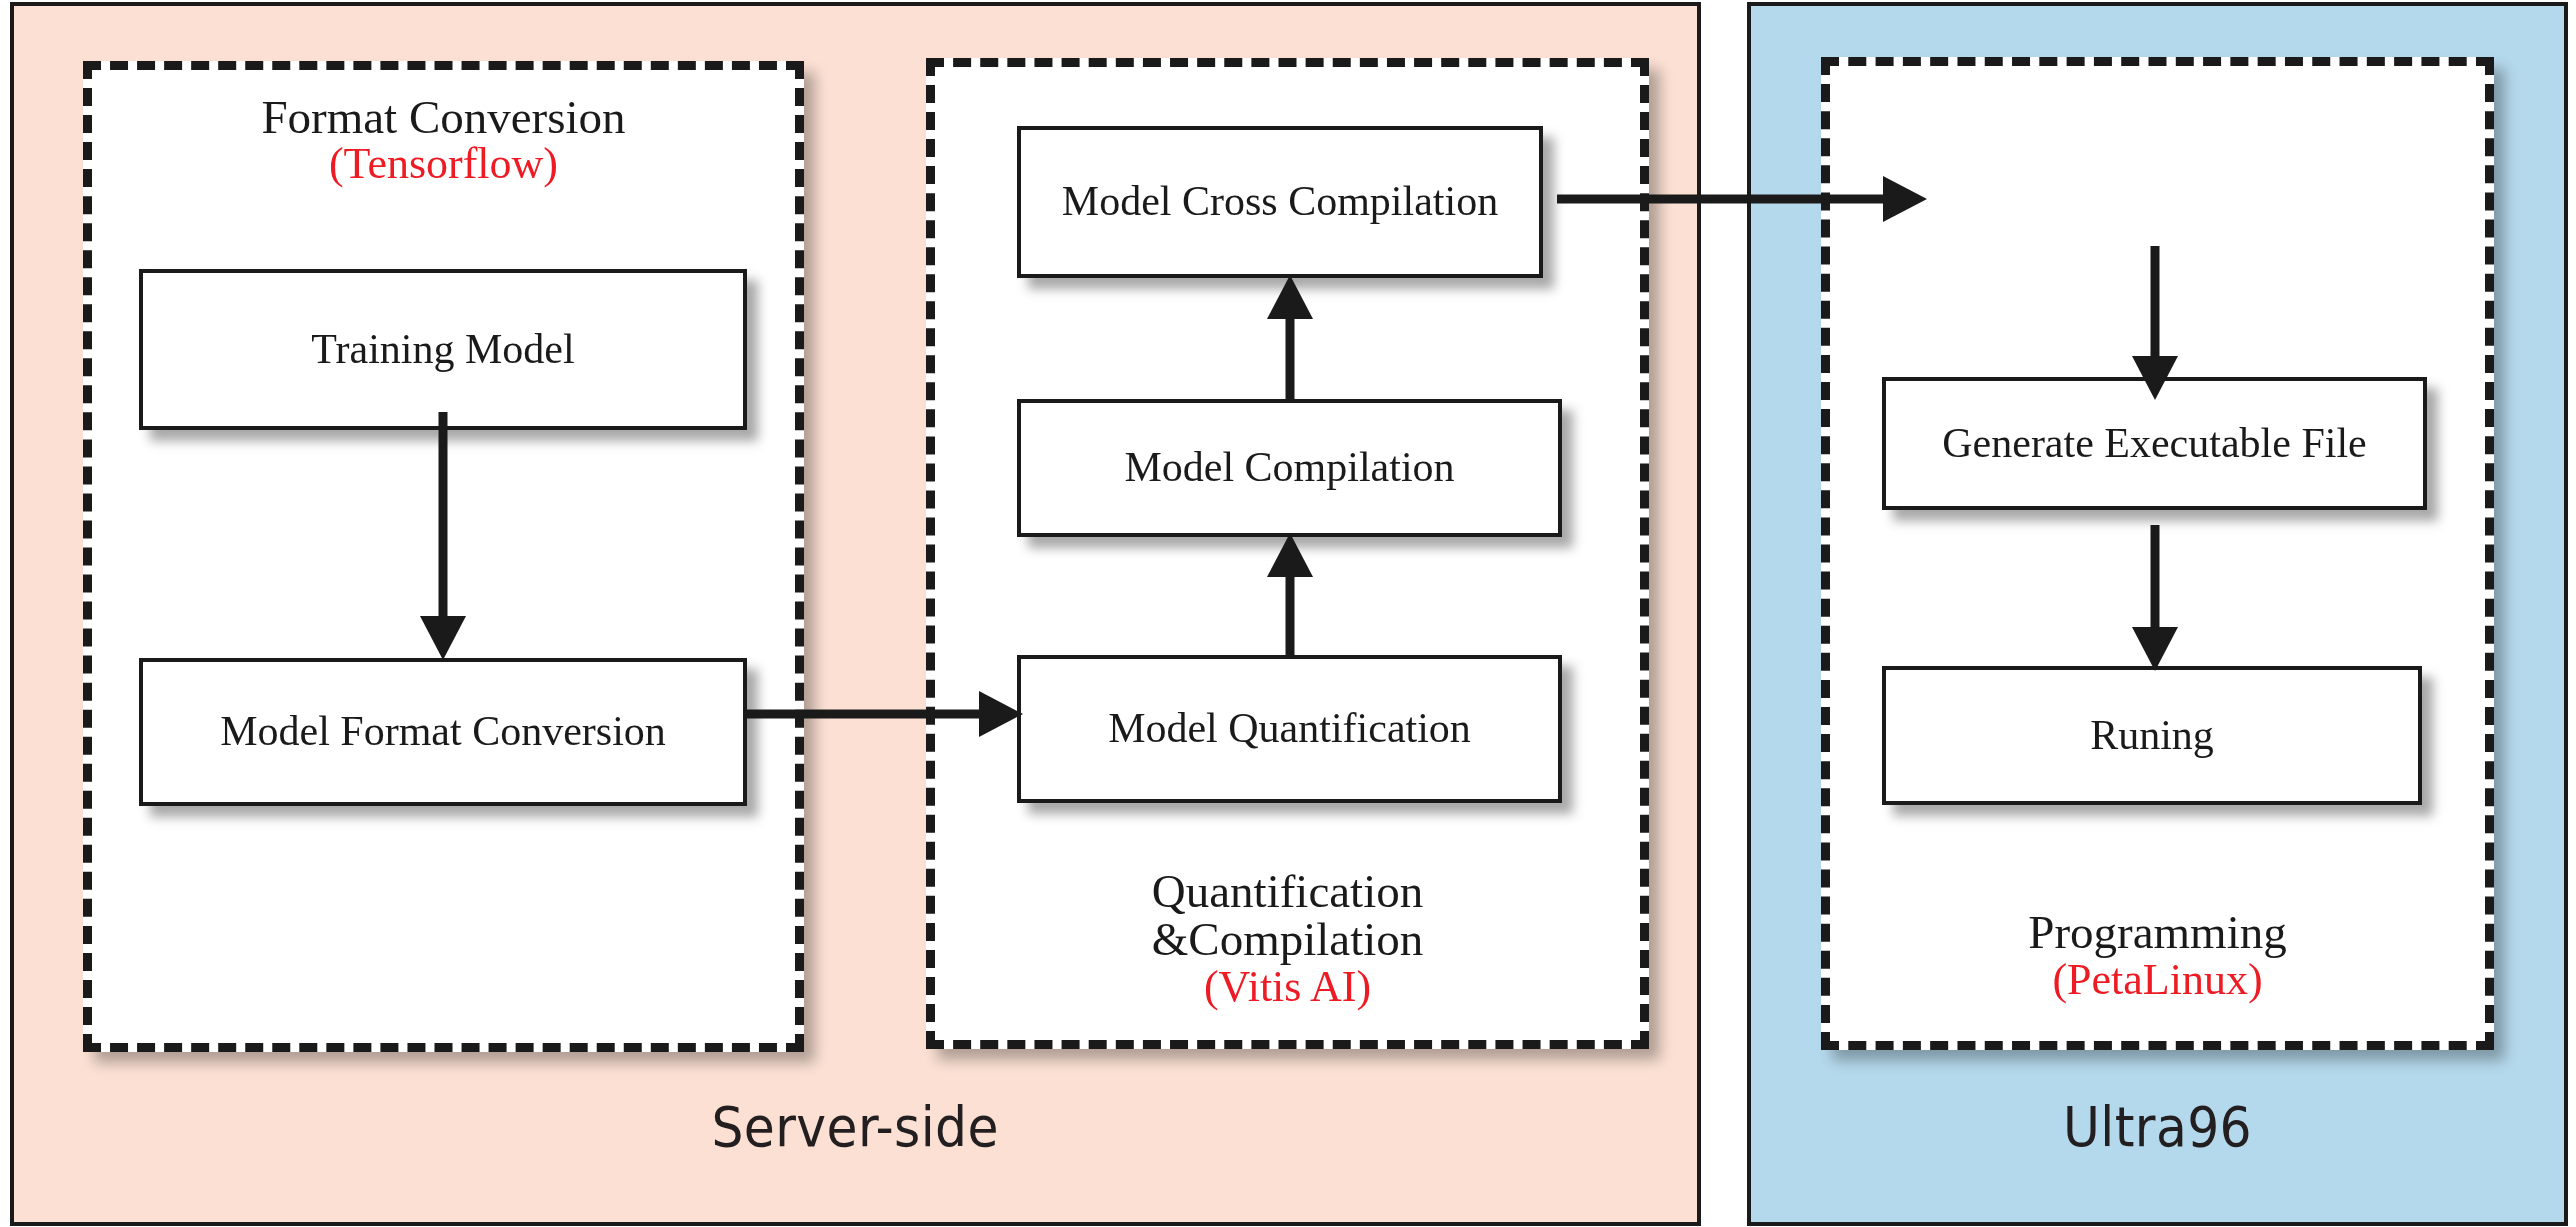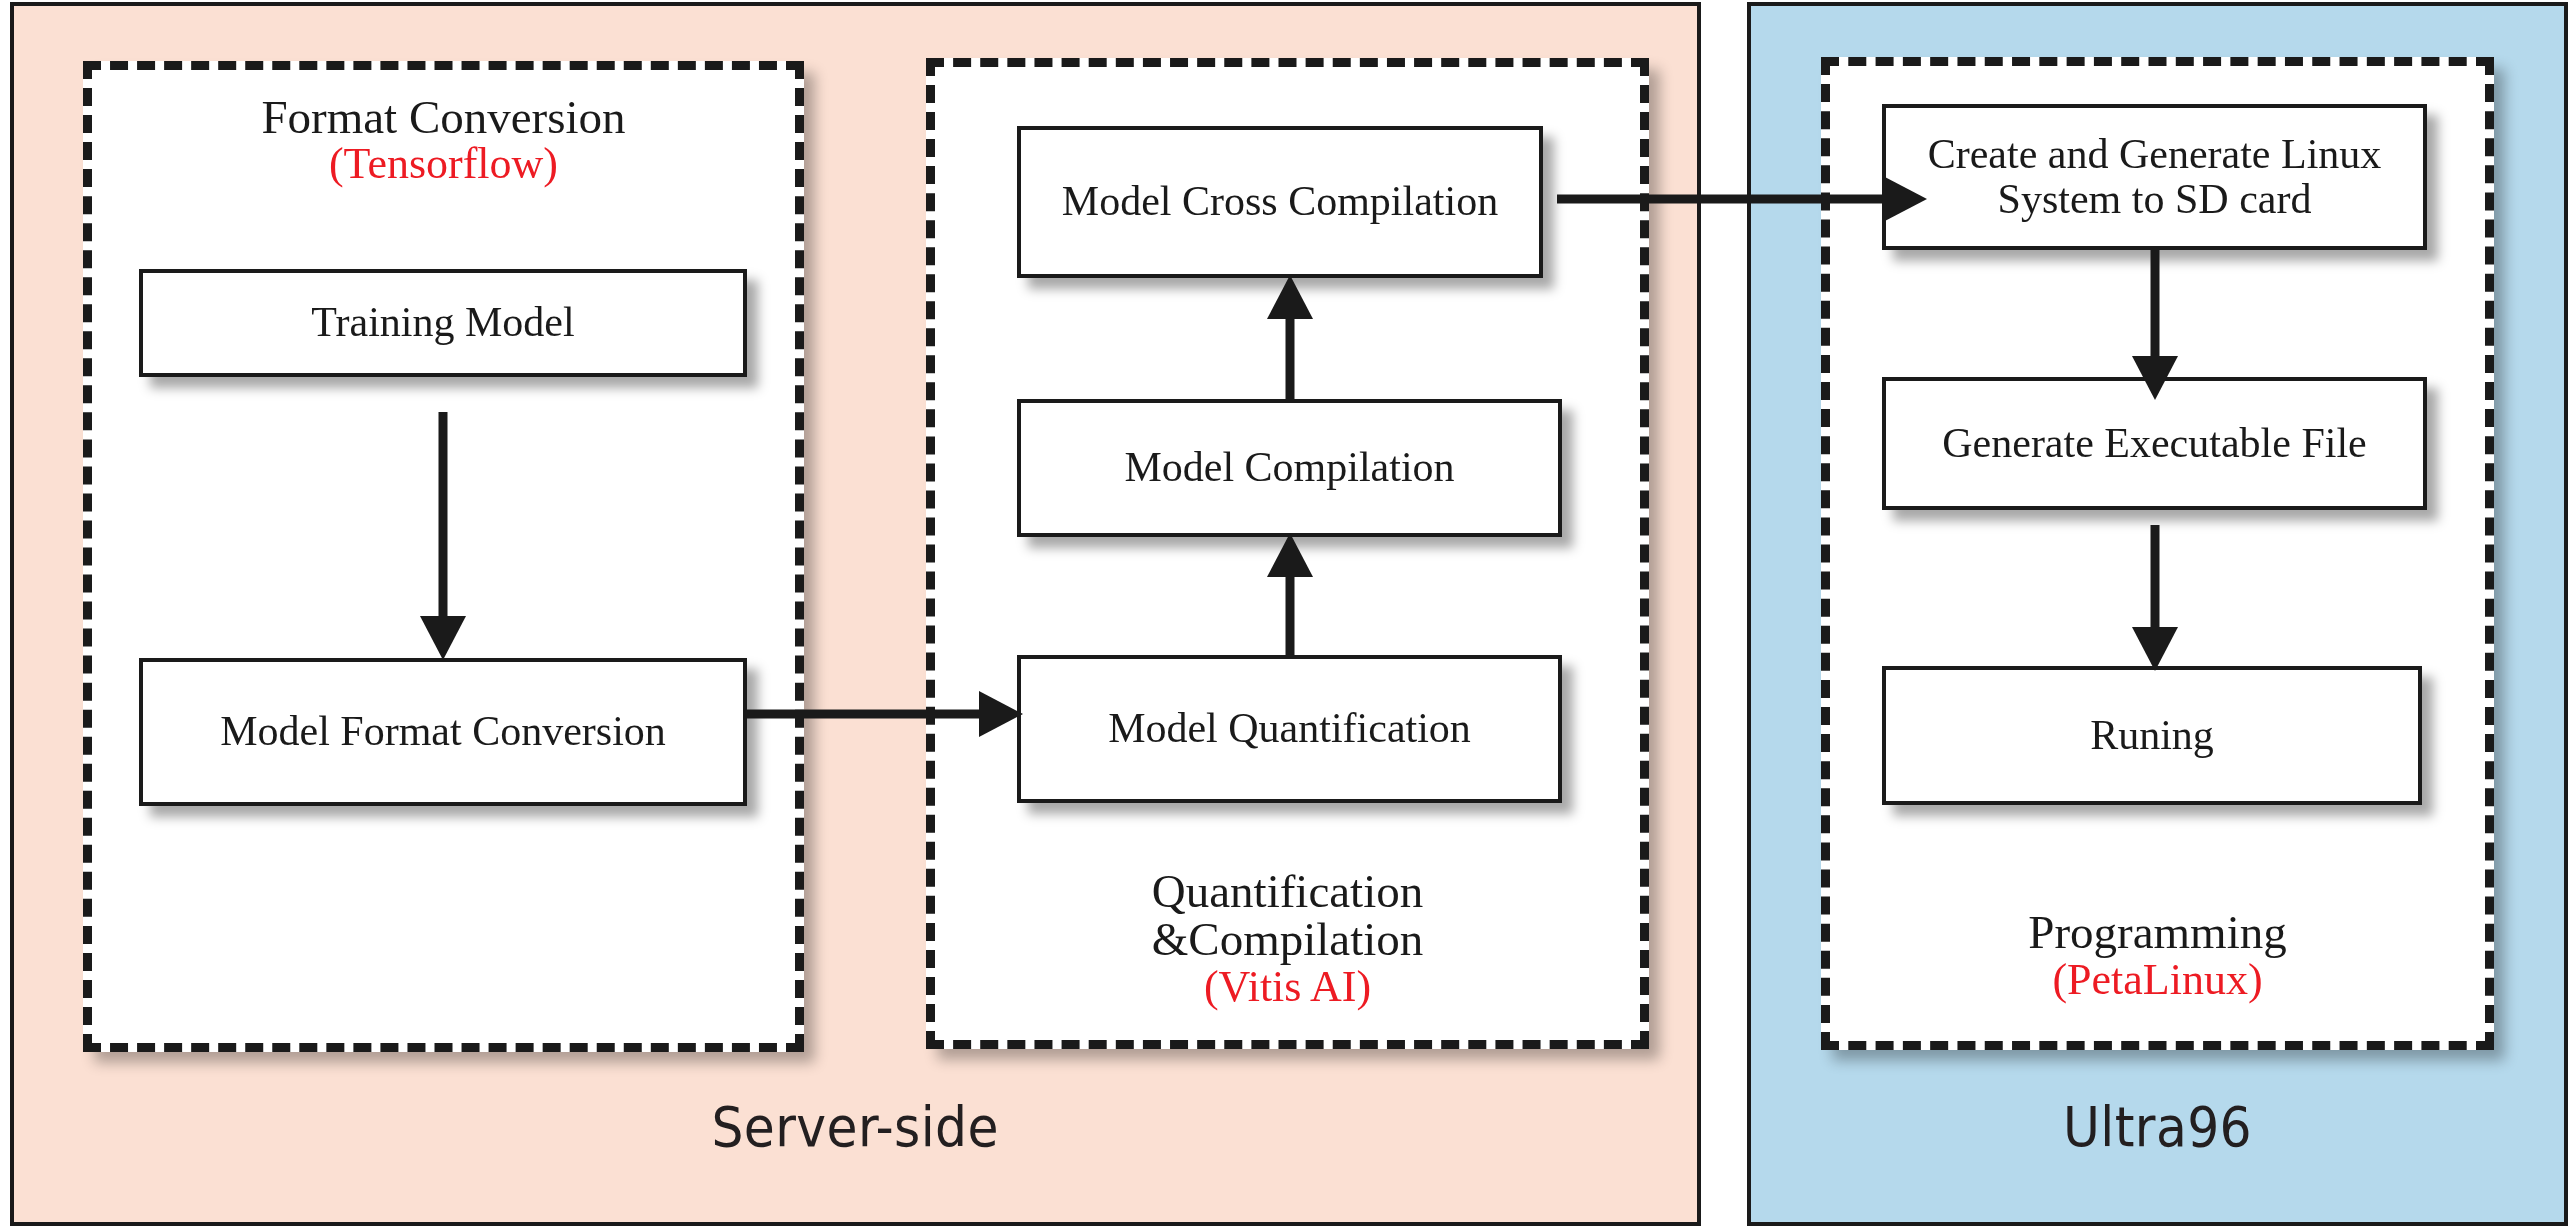--- a/index.html
+++ b/index.html
@@ -79,21 +79,21 @@
     justify-content:center;
     text-align:center;
     font-family:"Liberation Serif", serif;
     font-size:42px;
     color:#1a1a1a;
     line-height:1.08;
     padding:0 8px;
   }
 
   
-  #box-training{left:139px;top:269px;width:608px;height:108px;}
+  #box-training{left:139px;top:269px;width:608px;height:161px;}
   #box-format{left:139px;top:658px;width:608px;height:148px;}
 
   
   #box-cross{left:1017px;top:126px;width:526px;height:152px;}
   #box-compile{left:1017px;top:399px;width:545px;height:138px;}
   #box-quant{left:1017px;top:655px;width:545px;height:148px;}
 
   
   #box-create{left:1882px;top:104px;width:545px;height:146px;}
   #box-exec{left:1882px;top:377px;width:545px;height:133px;}
@@ -239,23 +239,20 @@
     <div class="head"></div>
   </div>
 
   <div class="group" id="group-prog">
     <div class="caption" id="caption-prog">
       <span class="main">Programming</span>
       <span class="sub">(PetaLinux)</span>
     </div>
   </div>
 
-  <div class="pbox" id="box-create">
-    <span>Create and Generate Linux System to SD card</span>
-  </div>
 
   <div class="pbox" id="box-exec">
     <span>Generate Executable File</span>
   </div>
 
   <div class="pbox" id="box-run">
     <span>Runing</span>
   </div>
 
   <div class="arrow-h" id="arrow-cross-create">

